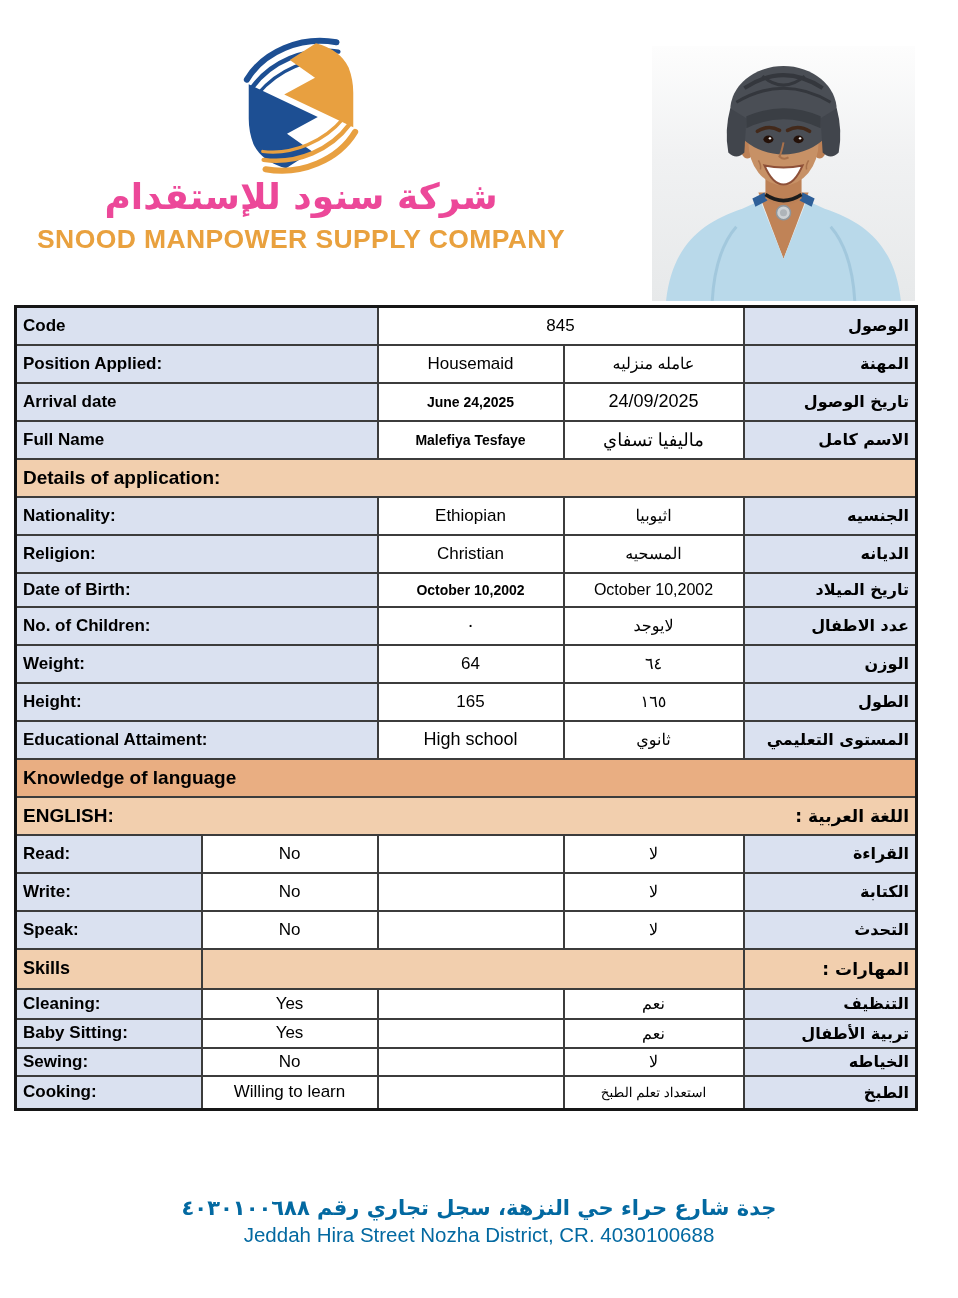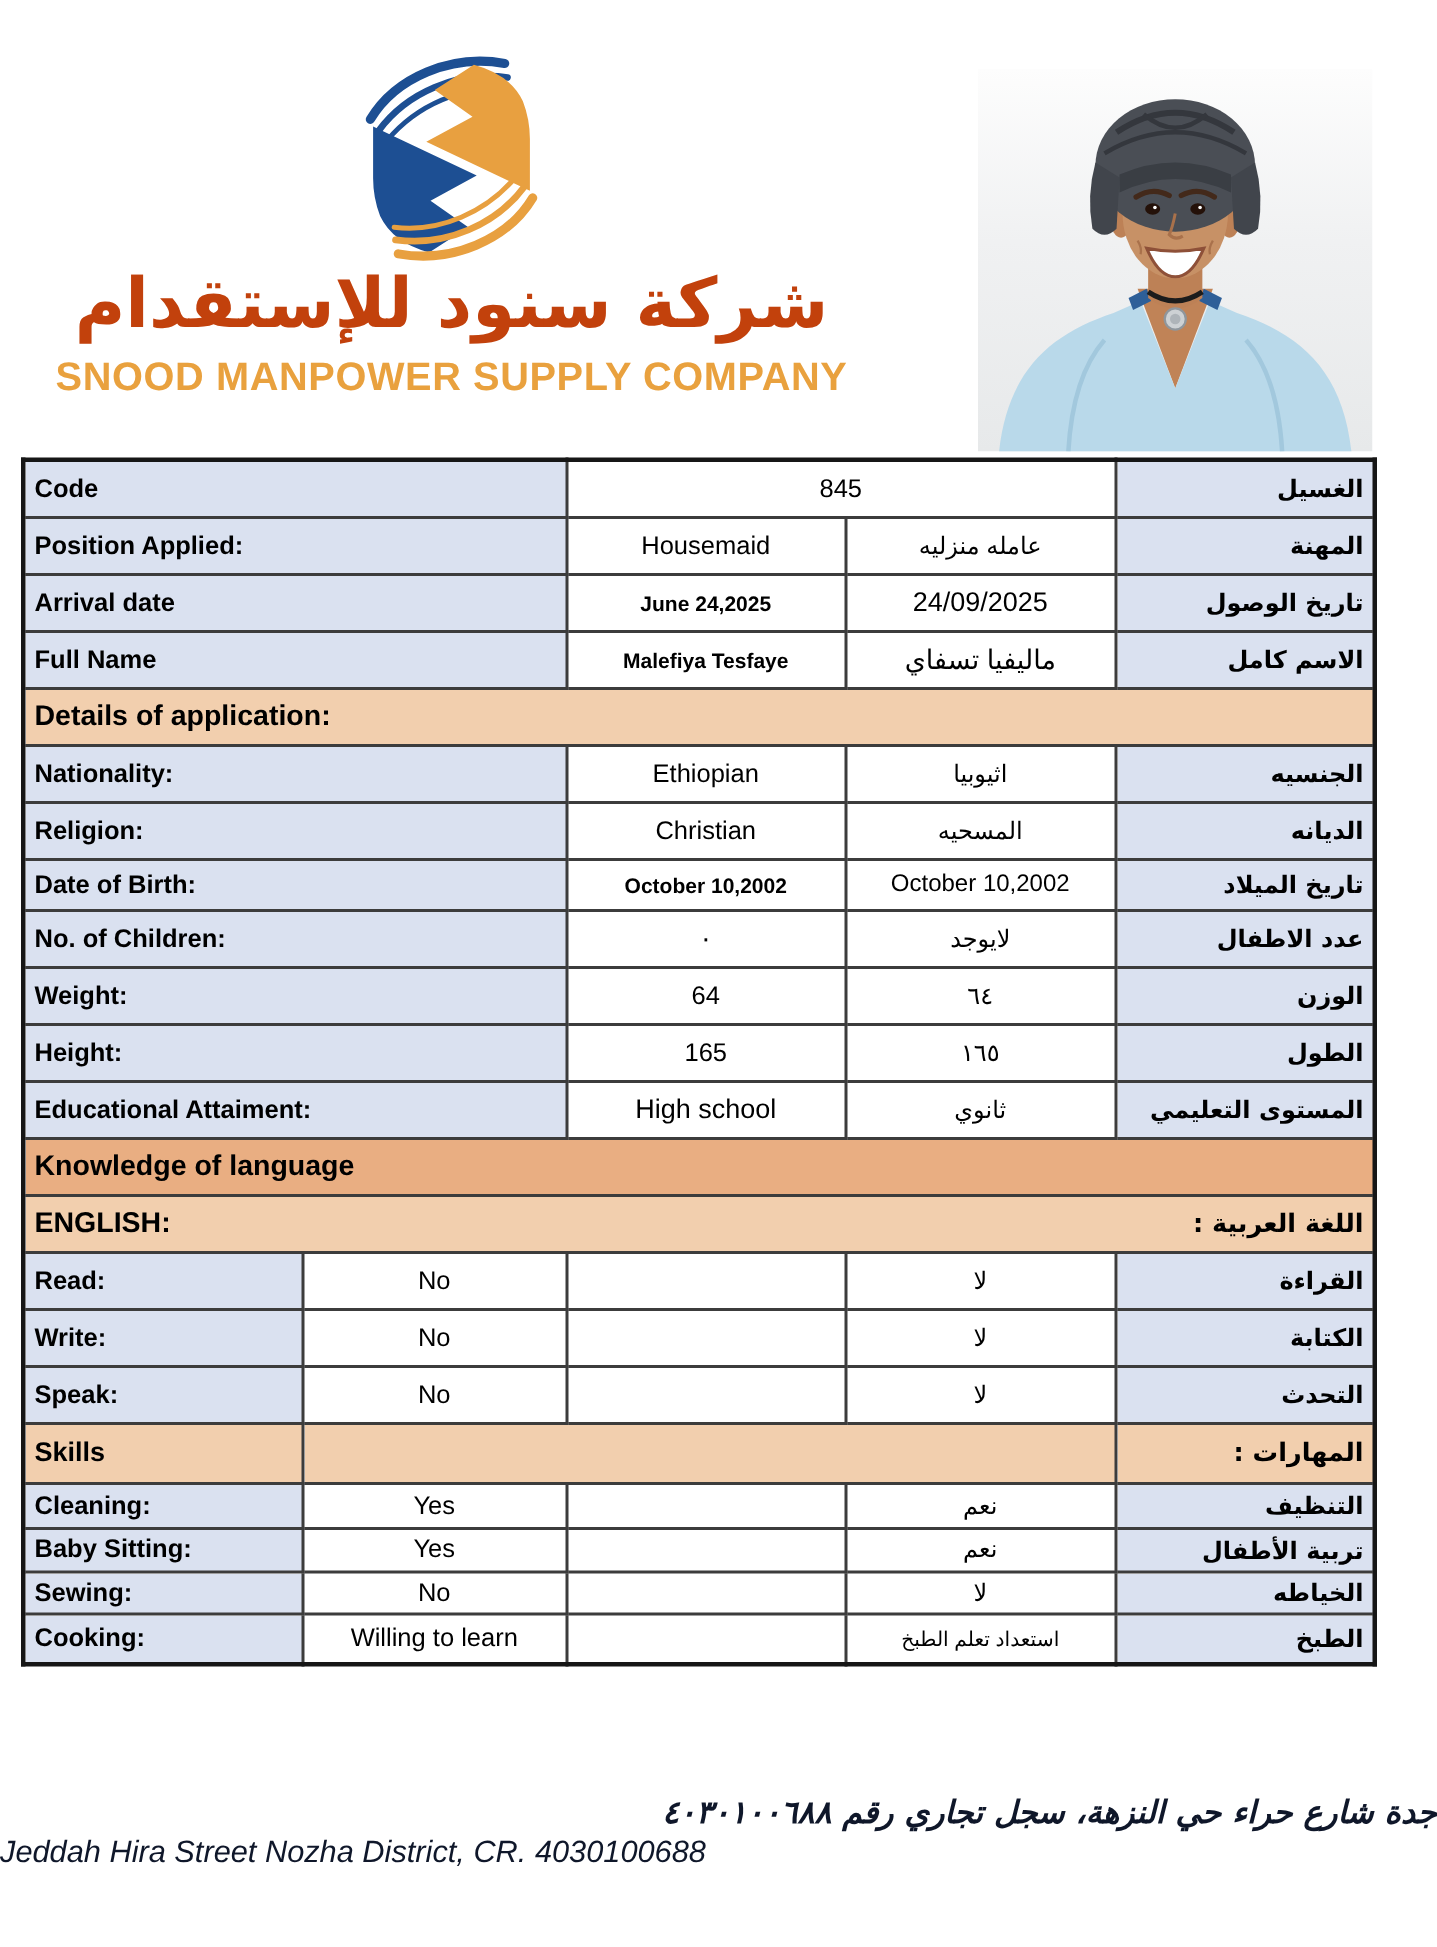--- a/index.html
+++ b/index.html
@@ -3,21 +3,21 @@
 <meta charset="utf-8">
 <style>
   html,body{margin:0;padding:0;background:#ffffff;}
   .page{position:relative;width:958px;height:1298px;background:#ffffff;overflow:hidden;
         font-family:"Liberation Sans","DejaVu Sans",sans-serif;color:#000;}
 
   
   .header-block{position:absolute;left:18px;top:30px;width:566px;text-align:center;}
   .logo-mark{display:block;margin:0 auto;}
   .logo-arabic{font-family:"DejaVu Sans",sans-serif;font-weight:bold;direction:rtl;
-               color:#c2410c;font-size:46px;line-height:1.12;margin-top:2px;}
+               color:#ec4899;font-size:36px;line-height:1.12;margin-top:2px;}
   .logo-english{font-weight:bold;color:#e9a13e;font-size:26.5px;letter-spacing:.4px;margin-top:7px;}
 
   
   .photo{position:absolute;left:652px;top:46px;width:263px;height:255px;}
 
   
   table.cv{position:absolute;left:14px;top:305px;width:901px;border-collapse:collapse;
            table-layout:fixed;border:3px solid #161616;padding-left:15px;}
   table.cv td{border:2px solid #3c3c3c;padding:0 6px;overflow:hidden;white-space:nowrap;}
   td.lbl{background:#dae1f0;font-weight:bold;font-size:17px;text-align:left;}
@@ -28,21 +28,21 @@
   td.arval{background:#fff;text-align:center;font-size:16px;direction:rtl;
            font-family:Liberation Sans, sans-serif;}
   td.arval.small{font-size:13.5px;}
   td.section{background:#f2cfae;font-weight:bold;font-size:19px;text-align:left;}
   td.section.dark{background:#e9ae82;}
   td.section.ar{text-align:right;direction:rtl;font-family:"DejaVu Sans",sans-serif;font-size:17px;}
   .eng-split{display:flex;justify-content:space-between;align-items:center;}
   .eng-split .ar-part{direction:rtl;font-family:"DejaVu Sans",sans-serif;font-size:17px;}
 
   
-  .footer{position:absolute;left:0;right:0;top:1196px;color:#0f172a;font-style:italic;}
+  .footer{position:absolute;left:0;right:0;top:1196px;text-align:center;color:#0369a1;}
   .footer-ar{font-family:"DejaVu Sans",sans-serif;direction:rtl;font-weight:bold;font-size:21px;}
   .footer-en{font-size:20.5px;margin-top:3px;}
 </style>
 </head>
 <body>
 
 <div class="page">
 
   <div class="header-block">
     <svg class="logo-mark" viewBox="0 0 300 310" width="140" height="145" aria-hidden="true">
@@ -115,21 +115,21 @@
         <col style="width:176px">
         <col style="width:186px">
         <col style="width:180px">
         <col style="width:173px">
       </colgroup>
 
     <tbody>
         <tr style="height:38px">
       <td class="lbl" colspan="2">Code</td>
       <td class="val" colspan="2">845</td>
-      <td class="arlbl">الغسيل</td>
+      <td class="arlbl">الوصول</td>
     </tr>
 
     <tr style="height:38px">
       <td class="lbl" colspan="2">Position Applied:</td>
       <td class="val">Housemaid</td>
       <td class="arval">عامله منزليه</td>
       <td class="arlbl">المهنة</td>
     </tr>
 
     <tr style="height:38px">

